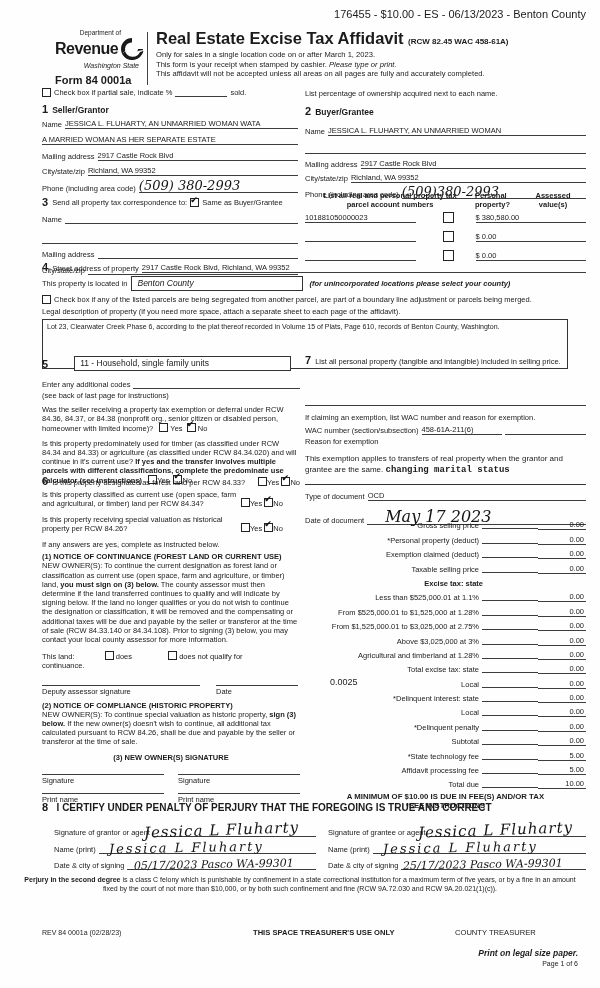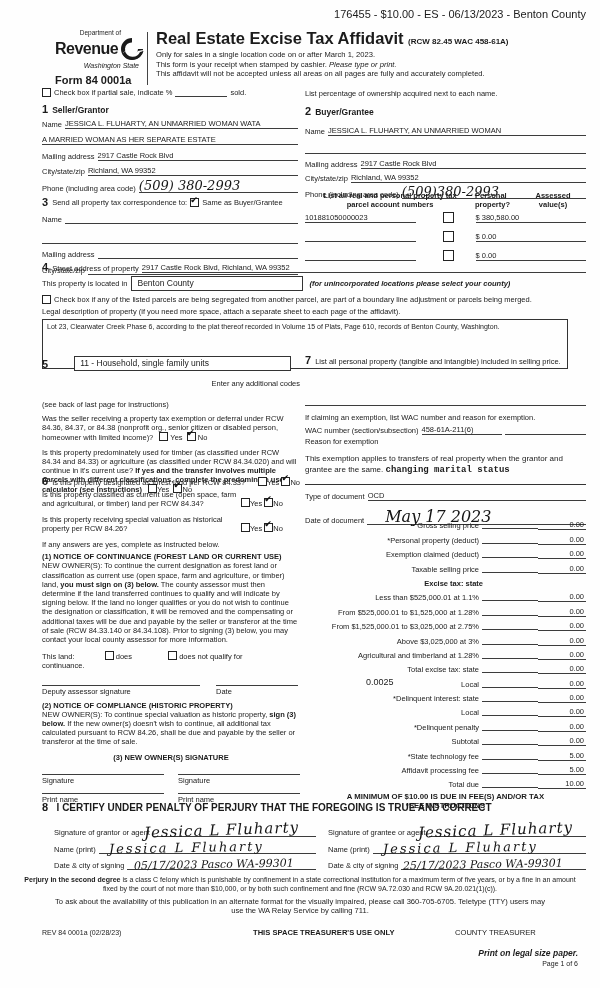--- a/index.html
+++ b/index.html
@@ -169,37 +169,37 @@
   </div>
 
   <div class="abs" style="left:42px;top:261px;width:544px;">
     <div class="r">
       <span class="secnum">4</span>
       <span class="lbl">Street address of property</span>
       <span class="fl">2917 Castle Rock Blvd, Richland, WA 99352</span>
     </div>
     <div class="r" style="margin-top:3px;align-items:center;">
       <span class="lbl">This property is located in</span>
-      <span class="selbox" style="width:160px;margin-left:4px;">Benton County</span>
+      <span class="selbox" style="width:160px;margin-left:4px;font-style:italic;">Benton County</span>
       <span class="lbl b i" style="margin-left:6px;">(for unincorporated locations please select your county)</span>
     </div>
     <div class="r" style="margin-top:4px;align-items:flex-start;">
       <span class="cb"></span>
       <span class="lbl" style="margin-left:3px;white-space:normal;">Check box if any of the listed parcels are being segregated from another parcel, are part of a boundary line adjustment or parcels being merged.</span>
     </div>
     <div class="lbl" style="margin-top:3px;">Legal description of property (if you need more space, attach a separate sheet to each page of the affidavit).</div>
     <div style="margin-top:3px;border:1.2px solid #333;width:516px;height:42px;padding:3px 4px;font-size:7px;">Lot 23, Clearwater Creek Phase 6, according to the plat thereof recorded in Volume 15 of Plats, Page 610, records of Benton County, Washington.</div>
   </div>
 
   <div class="abs" style="left:42px;top:356px;width:258px;">
     <div class="r" style="align-items:center;">
       <span class="secnum">5</span>
       <span class="selbox" style="width:205px;margin-left:22px;">11 - Household, single family units</span>
     </div>
-    <div class="r" style="margin-top:8px;flex-direction:column;">
+    <div class="r" style="margin-top:8px;">
       <span class="lbl">Enter any additional codes</span>
       <span class="fl"></span>
     </div>
     <div class="lbl" style="margin-top:2px;">(see back of last page for instructions)</div>
     <div class="para" style="margin-top:5px;">
       <span>Was the seller receiving a property tax exemption or deferral under RCW 84.36, 84.37, or 84.38 (nonprofit org., senior citizen or disabled person, homeowner with limited income)?</span>
       <span class="cb" style="margin-left:4px;"></span> <span>Yes</span>
       <span class="cb" style="margin-left:2px;"><i class="mk">✔</i></span> <span>No</span>
     </div>
     <div class="para" style="margin-top:5px;">
@@ -356,21 +356,21 @@
         <span class="tl">Agricultural and timberland at 1.28%</span>
         <span class="gap"></span>
         <span class="tv">0.00</span>
       </div>
     <div class="taxrow">
         <span class="tl">Total excise tax: state</span>
         <span class="gap"></span>
         <span class="tv">0.00</span>
       </div>
     <div class="taxrow">
-      <span class="abs" style="left:25px;bottom:2px;font-size:9px;margin-left:36px;">0.0025</span>
+      <span class="abs" style="left:25px;bottom:2px;font-size:9px;">0.0025</span>
       <span class="tl">Local</span>
         <span class="gap"></span>
         <span class="tv">0.00</span>
     </div>
     <div class="taxrow">
         <span class="tl">*Delinquent interest: state</span>
         <span class="gap"></span>
         <span class="tv">0.00</span>
       </div>
     <div class="taxrow">
@@ -454,21 +454,20 @@
               <span class="hw abs" style="left:75px;bottom:-1px;font-size:11px;transform:rotate(-1deg);">25/17/2023 Pasco WA-99301</span>
             </span>
         </div>
       </div>
     </div>
   </div>
 
   <div class="abs" style="left:20px;top:876px;width:560px;text-align:center;font-size:7px;line-height:8.8px;">
     <span class="b">Perjury in the second degree</span><span> is a class C felony which is punishable by confinement in a state correctional institution for a maximum term of five years, or by a fine in an amount fixed by the court of not more than $10,000, or by both such confinement and fine (RCW 9A.72.030 and RCW 9A.20.021(1)(c)).</span>
   </div>
-  <div class="abs" style="left:50px;top:897px;width:500px;text-align:center;font-size:7.6px;line-height:9.2px;">To ask about the availability of this publication in an alternate format for the visually impaired, please call 360-705-6705. Teletype (TTY) users may use the WA Relay Service by calling 711.</div>
 
   <div class="abs sm" style="left:42px;top:929px;">REV 84 0001a   (02/28/23)</div>
   <div class="abs b" style="left:253px;top:928px;font-size:7.6px;">THIS SPACE TREASURER'S USE ONLY</div>
   <div class="abs" style="left:455px;top:928px;font-size:7.6px;">COUNTY TREASURER</div>
 
   <div class="abs b i" style="right:22px;top:948px;font-size:8.5px;">Print on legal size paper.</div>
   <div class="abs" style="right:22px;top:960px;font-size:7px;">Page 1 of 6</div>
 
 </div>
 

